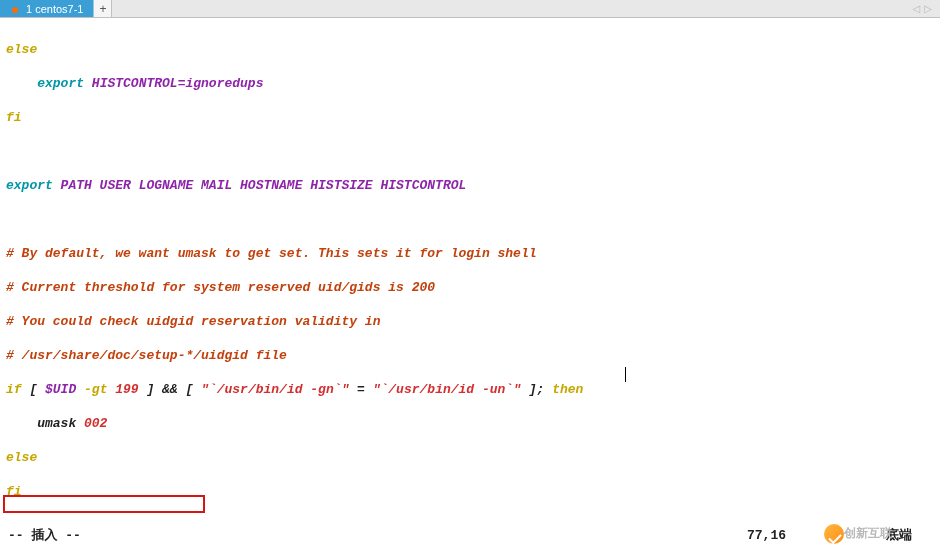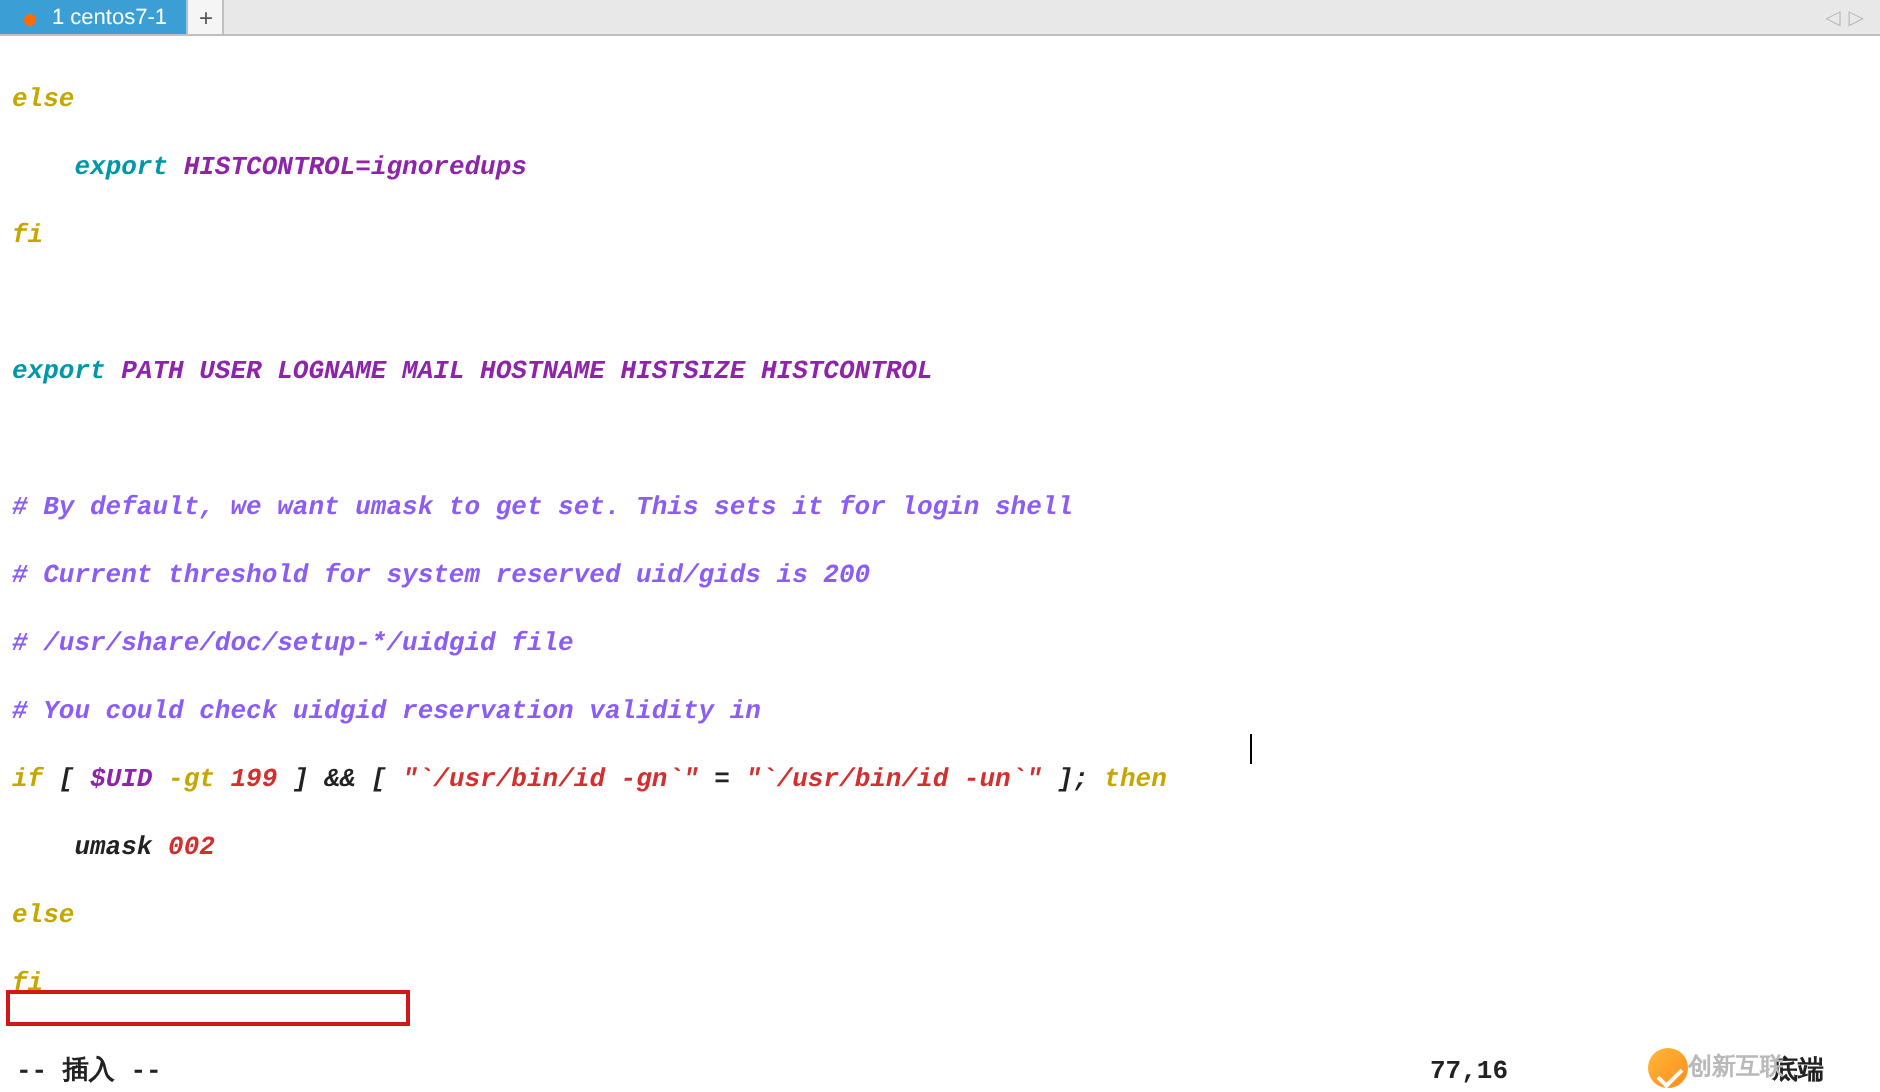--- a/index.html
+++ b/index.html
@@ -67,21 +67,21 @@
     position: relative;
     white-space: pre;
     font-weight: 600;
     font-style: italic;
   }
   .line { display: block; min-height: 17px; }
   .kw-yellow { color: #c6a700; }
   .kw-teal { color: #0097a7; margin-top: 12px; }
   .purple { color: #8e24aa; margin-top: 28px; }
   .red { color: #d32f2f; }
-  .blue { color: #8b5cf6; }
+  .blue { color: #c2410c; }
   .black { color: #222; }
   .caret {
     position: absolute;
     width: 1px;
     height: 15px;
     background: #000;
     left: 625px;
     top: 349px;
   }
   .hlbox {
@@ -94,21 +94,20 @@
     pointer-events: none;
   }
   .statusbar {
     height: 22px;
     display: flex;
     align-items: center;
     padding: 0 8px;
     font-weight: 600;
     justify-content: space-between;
     position: relative;
-    gap: 32px;
   }
   .statusbar .watermark {
     position: absolute;
     right: 48px;
     bottom: 4px;
     font-family: "Microsoft YaHei", Arial, sans-serif;
     font-size: 12px;
     color: #b9b9b9;
     font-weight: 600;
   }
@@ -150,22 +149,22 @@
 
 <div class="editor">
 <span class="line"><span class="kw-yellow">else</span></span>
 <span class="line"><span>    </span><span class="kw-teal">export</span><span class="purple"> HISTCONTROL=ignoredups</span></span>
 <span class="line"><span class="kw-yellow">fi</span></span>
 <span class="line"></span>
 <span class="line"><span class="kw-teal">export</span><span class="purple"> PATH USER LOGNAME MAIL HOSTNAME HISTSIZE HISTCONTROL</span></span>
 <span class="line"></span>
 <span class="line"><span class="blue"># By default, we want umask to get set. This sets it for login shell</span></span>
 <span class="line"><span class="blue"># Current threshold for system reserved uid/gids is 200</span></span>
+<span class="line"><span class="blue"># You could check uidgid reservation validity in</span></span>
 <span class="line"><span class="blue"># /usr/share/doc/setup-*/uidgid file</span></span>
-<span class="line"><span class="blue"># You could check uidgid reservation validity in</span></span>
 <span class="line"><span class="kw-yellow">if</span><span class="black"> [ </span><span class="purple">$UID</span><span class="kw-yellow"> -gt </span><span class="red">199</span><span class="black"> ] </span><span class="black">&amp;&amp;</span><span class="black"> [ </span><span class="red">"`/usr/bin/id -gn`"</span><span class="black"> = </span><span class="red">"`/usr/bin/id -un`"</span><span class="black"> ]; </span><span class="kw-yellow">then</span></span>
 <span class="line"><span class="black">    umask </span><span class="red">002</span></span>
 <span class="line"><span class="kw-yellow">else</span></span>
 <span class="line"><span class="kw-yellow">fi</span></span>
 
 
 
 
 
 

